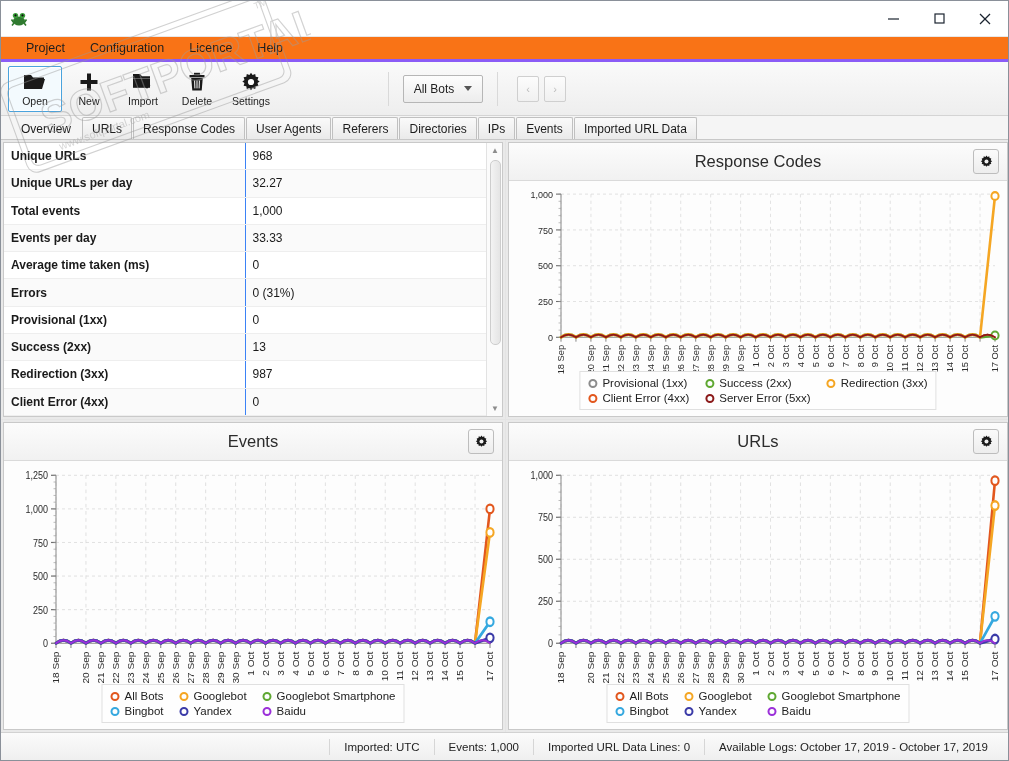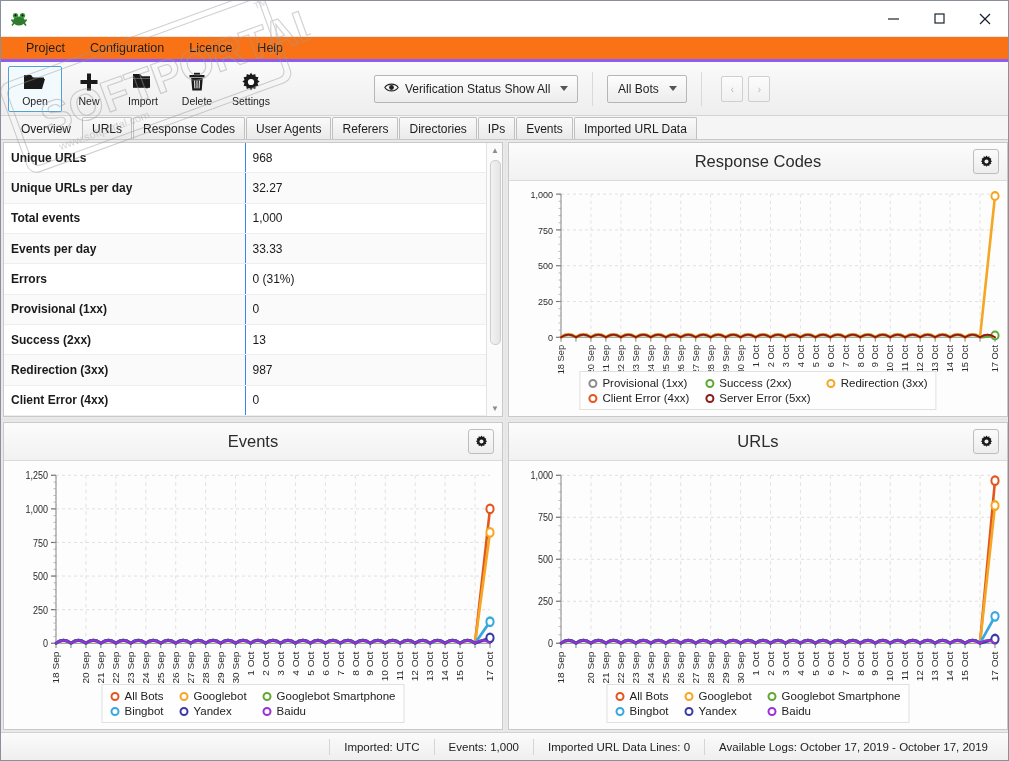--- a/index.html
+++ b/index.html
@@ -306,30 +306,20 @@
           <svg width="20" height="20" viewBox="0 0 20 20">
             <path d="M10 0.8 l1.6 2.2 2.6-0.9 0.5 2.7 2.7 0.5 -0.9 2.6 2.2 1.6 -2.2 1.6 0.9 2.6 -2.7 0.5 -0.5 2.7 -2.6-0.9 -1.6 2.2 -1.6-2.2 -2.6 0.9 -0.5-2.7 -2.7-0.5 0.9-2.6 -2.2-1.6 2.2-1.6 -0.9-2.6 2.7-0.5 0.5-2.7 2.6 0.9 z" fill="#1a1a1a"></path>
             <circle cx="10" cy="10" r="3.1" fill="#ffffff"></circle>
           </svg>
         </span>
         <span class="tb-label">Settings</span>
       </div>
     </div>
 
     <div class="tb-right">
-      <div class="combo">
-        <span>
-          <svg width="15" height="11" viewBox="0 0 15 11">
-            <path d="M0.8 5.5 C3.5 1, 11.5 1, 14.2 5.5 C11.5 10, 3.5 10, 0.8 5.5 z" fill="none" stroke="#222" stroke-width="1.1"></path>
-            <circle cx="7.5" cy="5.5" r="2.4" fill="#222"></circle>
-          </svg>
-        </span>
-        <span>Verification Status Show All</span>
-        <span class="caret"></span>
-      </div>
       <div class="tb-sep" style="margin:0 14px;"></div>
       <div class="combo" style="min-width:80px; justify-content:center;">
         <span>All Bots</span>
         <span class="caret"></span>
       </div>
       <div class="tb-sep" style="margin:0 14px;"></div>
       <div class="navbtn">‹</div>
       <div class="navbtn">›</div>
     </div>
   </div>
@@ -360,20 +350,24 @@
                 <td class="k">Unique URLs per day</td>
                 <td>32.27</td>
               </tr>
               <tr>
                 <td class="k">Total events</td>
                 <td>1,000</td>
               </tr>
               <tr>
                 <td class="k">Events per day</td>
                 <td>33.33</td>
+              </tr>
+              <tr>
+                <td class="k">Average time taken (ms)</td>
+                <td>0</td>
               </tr>
               <tr>
                 <td class="k">Errors</td>
                 <td>0 (31%)</td>
               </tr>
               <tr>
                 <td class="k">Provisional (1xx)</td>
                 <td>0</td>
               </tr>
               <tr>

